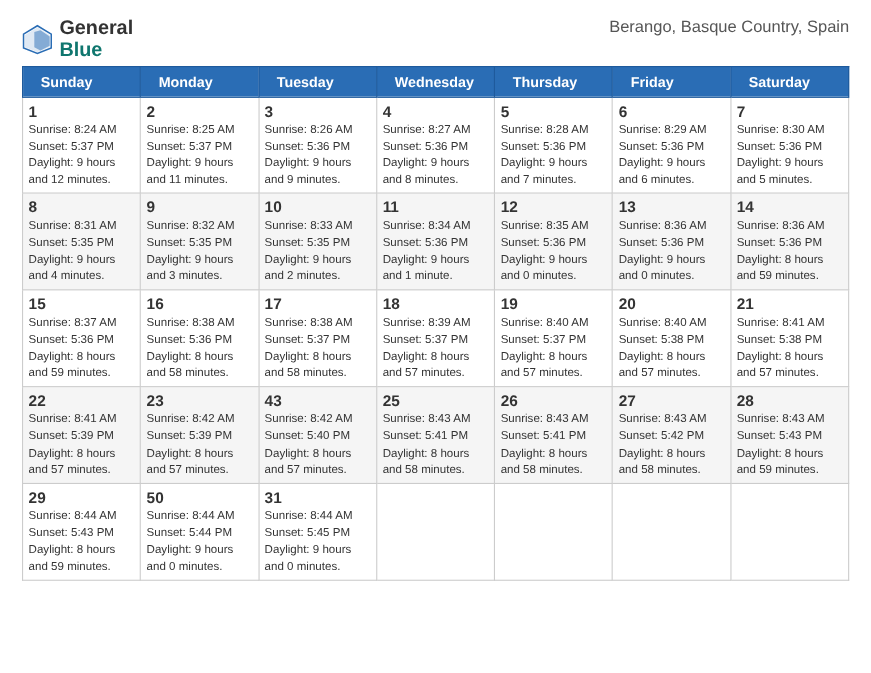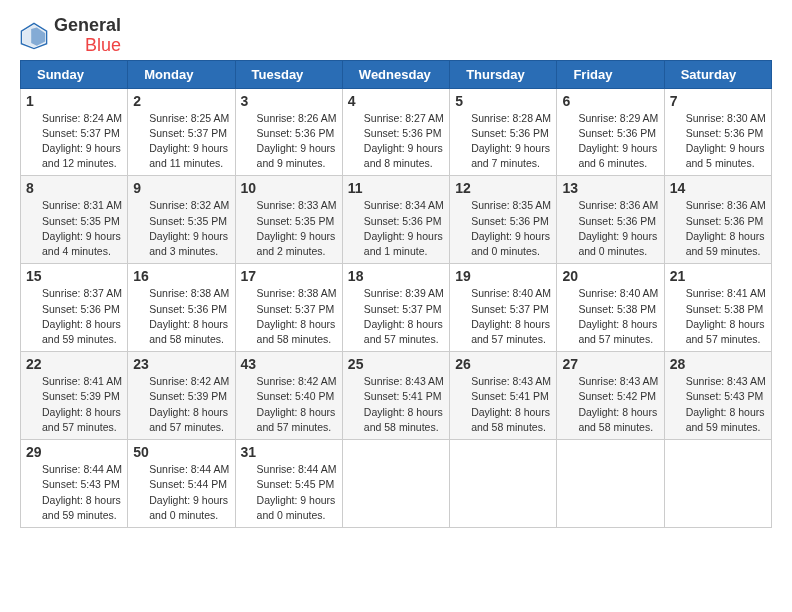--- a/index.html
+++ b/index.html
@@ -26,23 +26,22 @@
       flex-direction: column;
       line-height: 1.1;
     }
     .logo-general {
       font-size: 18px;
       font-weight: bold;
       color: #333;
     }
     .logo-blue {
       font-size: 18px;
-      font-weight: normal;
-      color: #ef4444;
-      text-align: right;
+      font-weight: bold;
+      color: #0f766e;
     }
     .logo-icon {
       width: 28px;
       height: 28px;
     }
     .title-area {
       text-align: right;
     }
     .month-title {
       font-size: 36px;
@@ -84,21 +83,20 @@
     .day-number {
       font-size: 14px;
       font-weight: bold;
       display: block;
       margin-bottom: 2px;
     }
     .day-info {
       line-height: 1.45;
       font-size: 10.5px;
       color: #333;
-      margin-left: 16px;
     }
     .empty-cell {
       background: #f9f9f9;
     }
   </style>
 </head>
 <body>
 
 <div class="header-area">
   <div class="logo">
@@ -106,20 +104,21 @@
       <polygon points="20,4 36,14 36,30 20,36 4,30 4,14" fill="#2a6db5" opacity="0.15"></polygon>
       <polygon points="20,2 38,13 38,31 20,38 2,31 2,13" fill="none" stroke="#2a6db5" stroke-width="2"></polygon>
       <polygon points="24,8 36,16 36,28 24,34 16,30 16,10" fill="#2a6db5" opacity="0.5"></polygon>
     </svg>
     <div class="logo-text">
       <span class="logo-general">General</span>
       <span class="logo-blue">Blue</span>
     </div>
   </div>
   <div class="title-area">
+    <div class="location-subtitle">Berango, Basque Country, Spain</div>
   </div>
 </div>
 
 <table class="calendar">
   <thead>
     <tr>
     <th>Sunday</th>
         <th>Monday</th>
         <th>Tuesday</th>
         <th>Wednesday</th>

